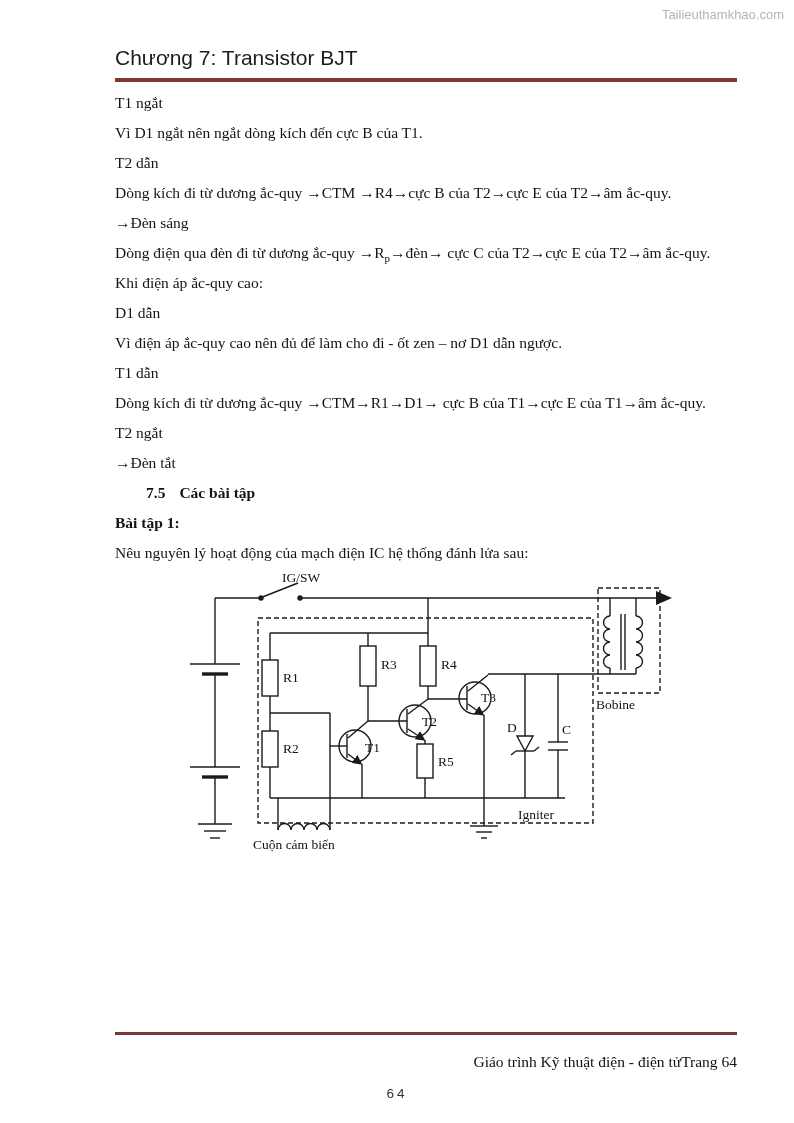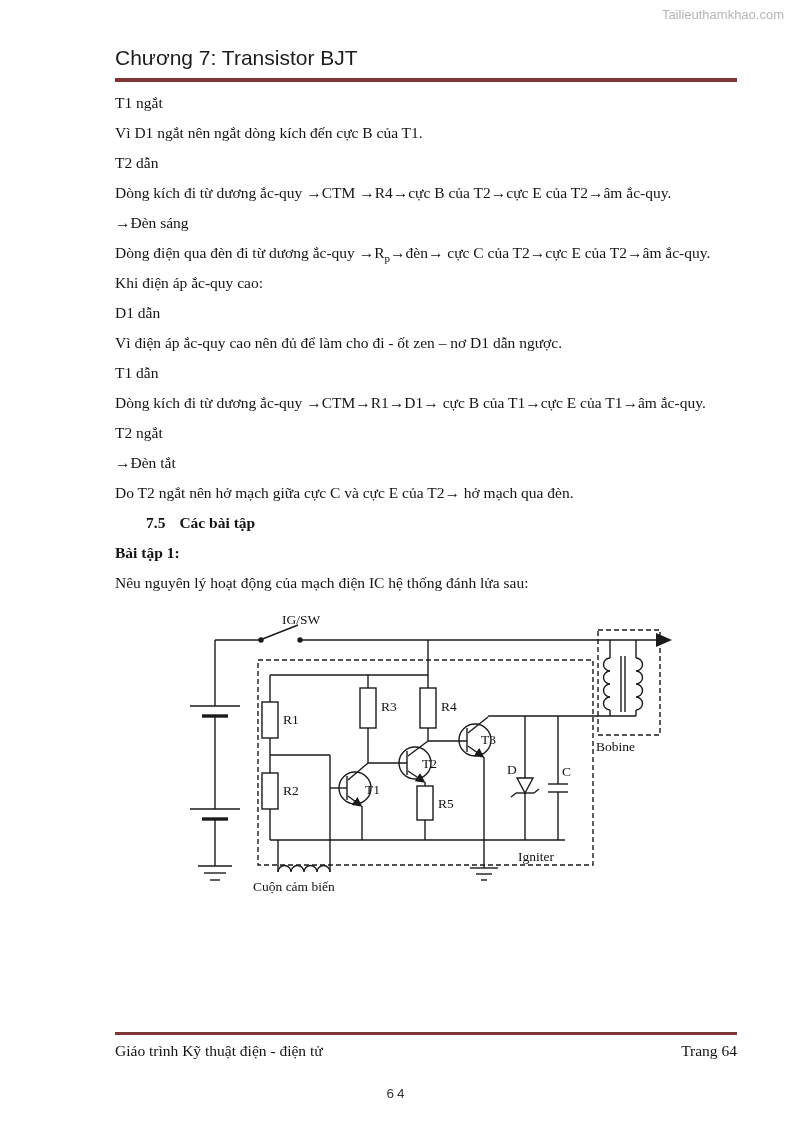--- a/index.html
+++ b/index.html
@@ -22,26 +22,26 @@
   .header-rule { height:4px; background:#7d3535; margin-top:8px; }
   .content {
     position:absolute; top:88px; left:115px; right:57px;
     font-size:15.5px; line-height:30px;
   }
   p.para { margin:0; }
   .underline { }
   .bold { font-weight:bold; }
   .h-num { margin-right:14px;margin-left:31px; }
   sub.sub { font-size:11px; line-height:0; }
-  figure.circuit { margin:12px 0 0 -5px; }
+  figure.circuit { margin:0 0 0 -5px; }
   figure.circuit svg { display:block; }
   .footer {
     position:absolute; left:115px; right:57px; top:1032px;
-    border-top:3.5px solid #7d3535; padding-top:7px;
-    display:flex; justify-content:space-between;
+    border-top:3.5px solid #7d3535; padding-top:18px;
+    display:flex; justify-content:flex-end;
     font-size:15.5px; color:#111;
   }
   .pagenum {
     position:absolute; top:1086px; left:0; width:100%;
     text-align:center; font-family:Liberation Sans, sans-serif;
     font-size:13.5px; letter-spacing:3px; color:#333;
   }
   svg text { font-family:"Liberation Serif","DejaVu Serif",serif; font-size:13.5px; fill:#111; }
 </style>
 </head>
@@ -63,21 +63,20 @@
     <p class="para">Dòng kích đi từ dương ắc-quy →CTM →R4→cực B của T2→cực E của T2→âm ắc-quy.</p>
     <p class="para">→Đèn sáng</p>
     <p class="para"><span>Dòng điện qua đèn đi từ dương ắc-quy →R</span><sub class="sub">p</sub><span>→đèn→ cực C của T2→cực E của T2→âm ắc-quy.</span></p>
     <p class="para underline">Khi điện áp ắc-quy cao:</p>
     <p class="para">D1 dẫn</p>
     <p class="para">Vì điện áp ắc-quy cao nên đủ để làm cho đi - ốt zen – nơ D1 dẫn ngược.</p>
     <p class="para">T1 dẫn</p>
     <p class="para">Dòng kích đi từ dương ắc-quy →CTM→R1→D1→ cực B của T1→cực E của T1→âm ắc-quy.</p>
     <p class="para">T2 ngắt</p>
     <p class="para">→Đèn tắt</p>
-    <p class="para">Do T2 ngắt nên hở mạch giữa cực C và cực E của T2→ hở mạch qua đèn.</p>
     <p class="para bold"><span class="h-num">7.5</span><span>Các bài tập</span></p>
     <p class="para bold underline">Bài tập 1:</p>
     <p class="para">Nêu nguyên lý hoạt động của mạch điện IC hệ thống đánh lửa sau:</p>
 
     <figure class="circuit">
       <svg width="578" height="296" viewBox="0 0 578 296">
         <defs>
           <marker id="arr" viewBox="0 0 10 10" refX="7" refY="5" markerWidth="7" markerHeight="7" orient="auto">
             <path d="M0,0 L10,5 L0,10 z" fill="#1a1a1a"></path>
           </marker>

